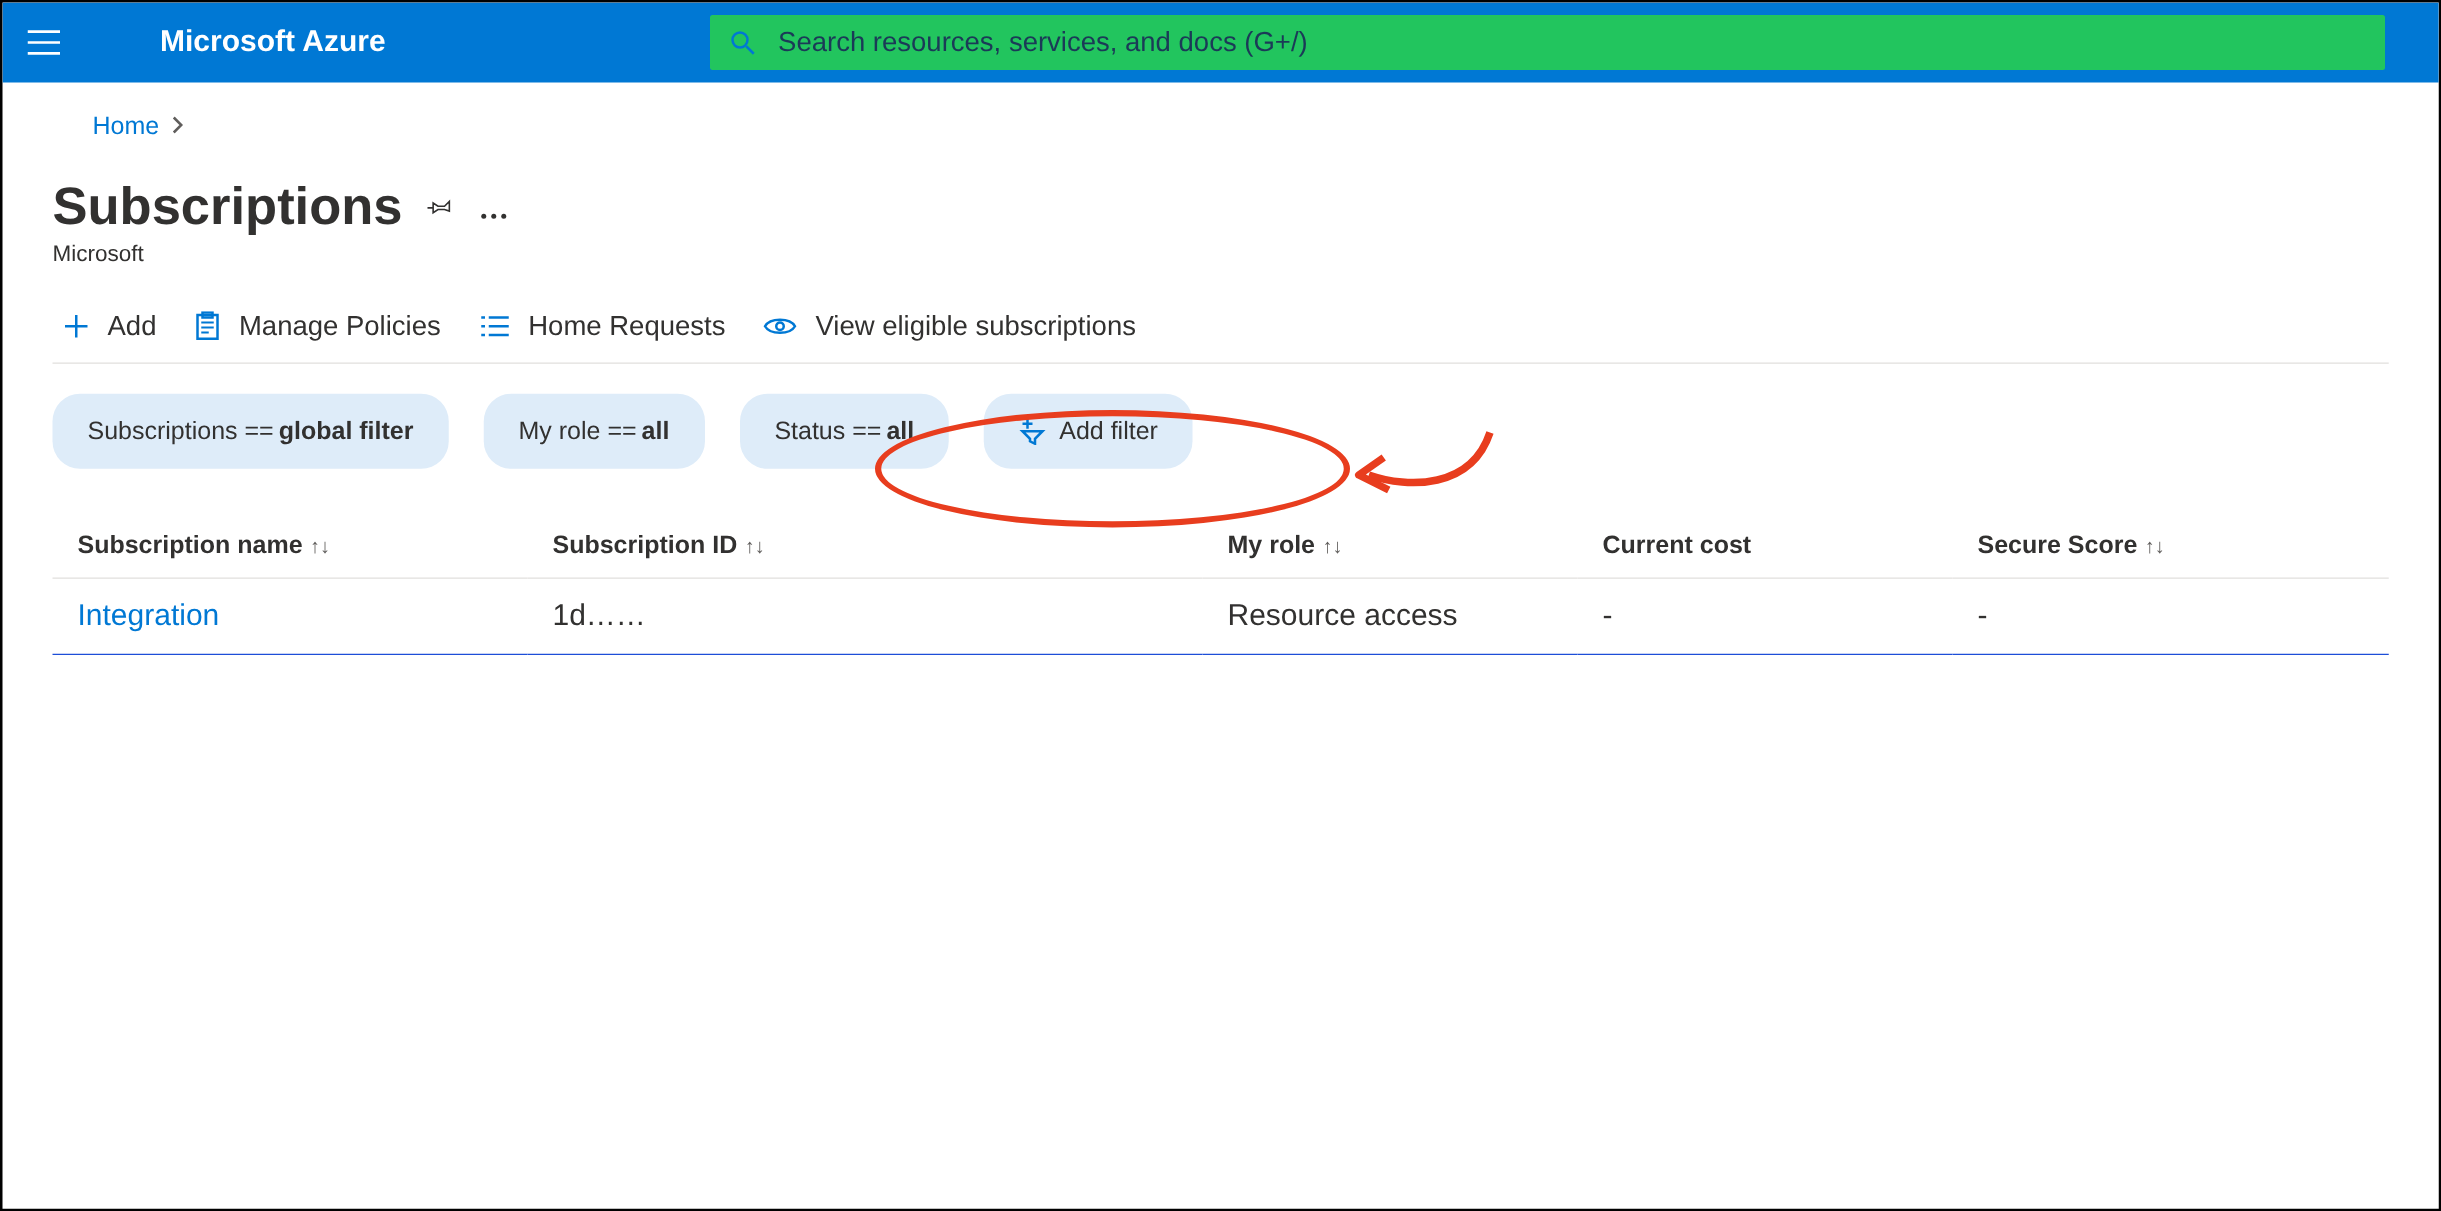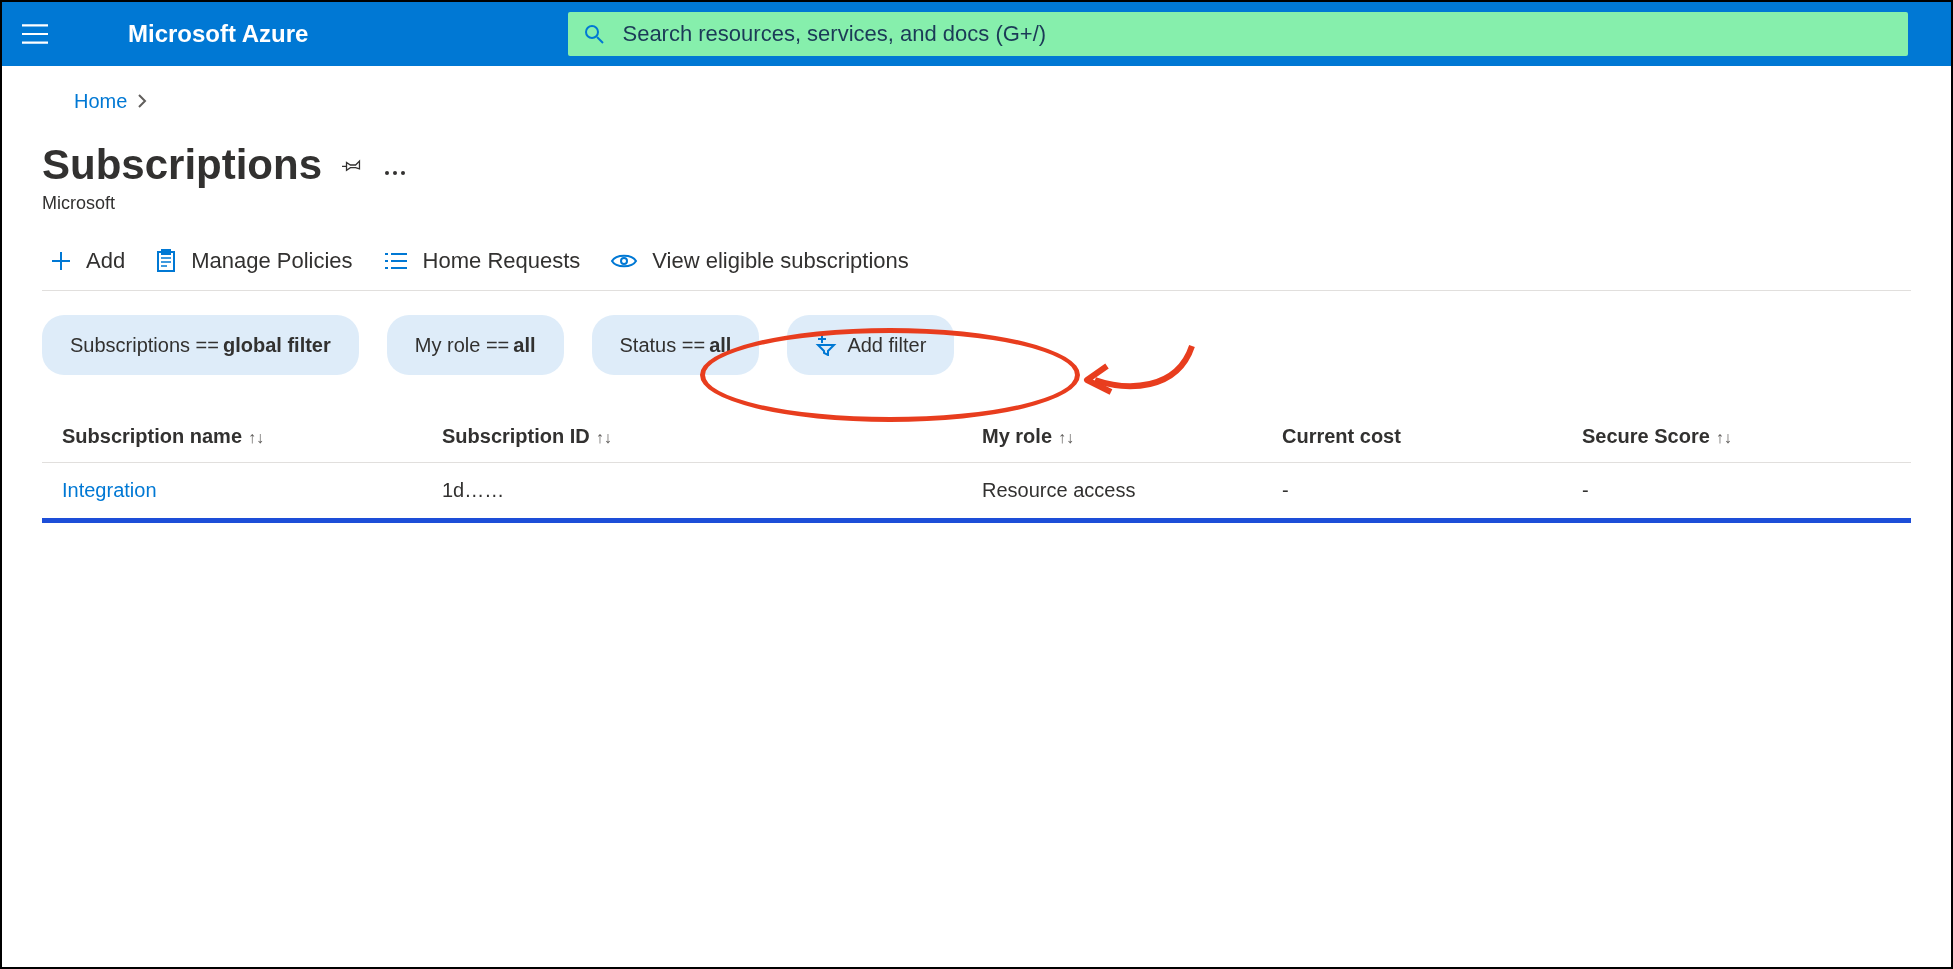--- a/index.html
+++ b/index.html
@@ -1,21 +1,21 @@
 <!DOCTYPE html>
 <html><head>
 <meta charset="utf-8">
 <style>
   * { box-sizing: border-box; margin: 0; padding: 0; }
   body { font-family: "Segoe UI", Arial, sans-serif; font-size: 18px; color: #323130; background: #fff; border: 2px solid #000; width: 1953px; height: 969px; overflow: hidden; }
 
   .topbar { background: #0078d4; height: 64px; display: flex; align-items: center; padding: 0 20px; gap: 60px; }
   .hamburger { color: #fff; display:inline-flex; }
   .brand { color: #fff; font-weight: 600; font-size: 24px; margin-left: 20px;}
-  .search-wrap { flex: 1; max-width: 1340px; margin-left: 200px; background: #86efac; height: 44px; display: flex; align-items: center; padding: 0 16px; border-radius: 2px; }
+  .search-wrap { flex: 1; max-width: 1340px; margin-left: 200px; background: #22c55e; height: 44px; display: flex; align-items: center; padding: 0 16px; border-radius: 2px; }
   .search-wrap svg { color: #0078d4; }
   .search-input { border: none; background: transparent; outline: none; font-size: 22px; padding-left: 18px; color: #1b3a57; flex:1; }
   .search-input::placeholder { color: #1b3a57; }
 
   .content { padding: 24px 40px 0 40px; position: relative; }
 
   .breadcrumb { display:flex; align-items:center; gap:10px; font-size:20px;margin-left:32px; }
   .breadcrumb a { color:#0078d4; text-decoration:none; }
   .chev { color:#605e5c; }
 
@@ -31,21 +31,21 @@
   .filters { display:flex; align-items:center; gap:28px; margin-top: 24px; }
   .field-search { display:flex; align-items:center; gap:10px; border:1px solid #8a8886; height:44px; padding: 0 12px; width: 350px; }
   .field-search input { border:none; outline:none; font-size:20px; flex:1; }
   .field-search input::placeholder { color:#605e5c; }
   .pill { background:#deecf9; border-radius: 22px; height:60px; display:flex; align-items:center; padding: 0 28px; font-size:20px; color:#323130; cursor:pointer; }
   .pill .bold { font-weight:700; margin-left:4px;}
   .pill.add svg { color:#0078d4; margin-right:10px;}
 
   table { border-collapse:collapse; width:100%; margin-top: 36px; }
   th { text-align:left; font-weight:600; font-size:20px; padding: 14px 20px; border-bottom:1px solid #e1dfdd; }
-  td { font-size:20px; padding: 16px 20px; border-bottom:5px solid #1d4ed8; }
+  td { font-size:24px; padding: 16px 20px; border-bottom:1px solid #1d4ed8; }
   .sort { color:#605e5c; font-size:16px; margin-left:6px;}
   .sub-link { color:#0078d4; cursor:pointer; }
 
   .annot-ellipse { position:absolute; left:698px; top:262px; width:380px; height:94px; border:5px solid #e83d1e; border-radius:50%; pointer-events:none;}
   .annot-arrow { position:absolute; left:1075px; top:270px; width:120px; height:70px; pointer-events:none;}
 </style>
 </head>
 <body>
 
 <div class="topbar">

